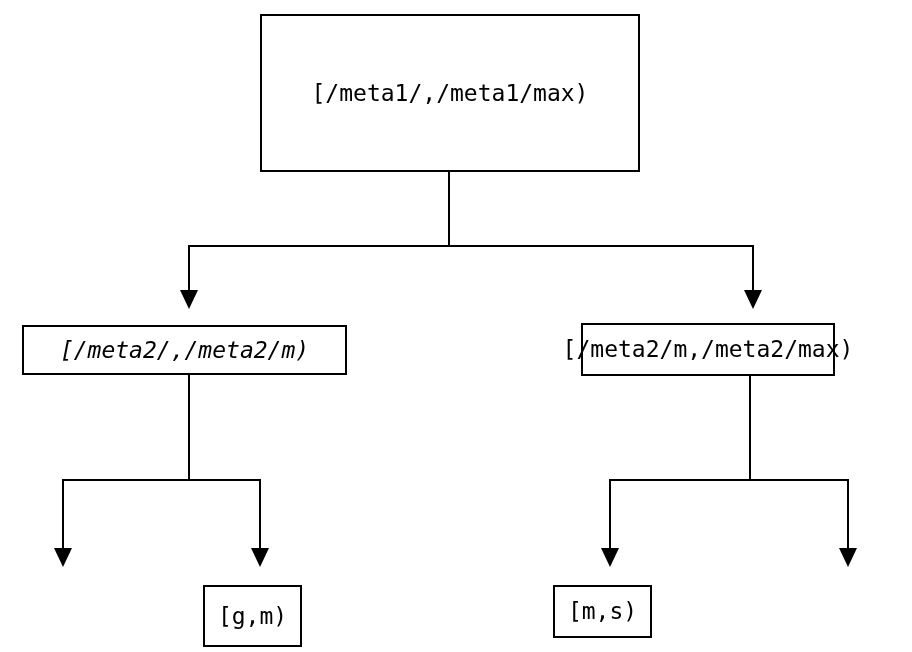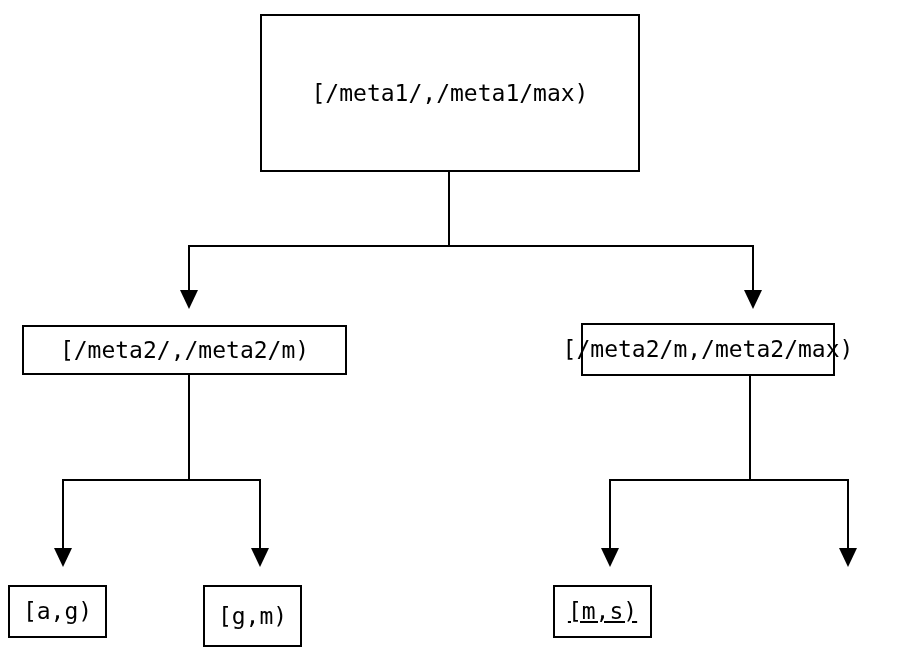--- a/index.html
+++ b/index.html
@@ -39,25 +39,25 @@
     position: absolute;
     width: 0;
     height: 0;
     border-left: 9px solid transparent;
     border-right: 9px solid transparent;
     border-top: 19px solid #000000;
   }
 
   
   #node-root        { left: 260px; top: 14px;  width: 380px; height: 158px; }
-  #node-meta2-left  { left: 22px;  top: 325px; width: 325px; height: 50px;  }
+  #node-meta2-left  { left: 22px;  top: 325px; width: 325px; height: 50px; font-style: italic;  }
   #node-meta2-right { left: 581px; top: 323px; width: 254px; height: 53px;  }
   #node-leaf-ag     { left: 8px;   top: 585px; width: 99px;  height: 53px;  }
   #node-leaf-gm     { left: 203px; top: 585px; width: 99px;  height: 62px;  }
-  #node-leaf-ms     { left: 553px; top: 585px; width: 99px;  height: 53px; text-decoration: underline;  }
+  #node-leaf-ms     { left: 553px; top: 585px; width: 99px;  height: 53px;  }
   #node-leaf-smax   { left: 778px; top: 586px; width: 122px; height: 54px;  }
 
   
   #e1-stem       { left: 448px; top: 172px; width: 2px;   height: 74px; }
   #e1-cross      { left: 188px; top: 245px; width: 566px; height: 2px;  }
   #e1-drop-l     { left: 188px; top: 245px; width: 2px;   height: 45px; }
   #e1-arrow-l    { left: 180px; top: 290px; }
   #e1-drop-r     { left: 752px; top: 245px; width: 2px;   height: 45px; }
   #e1-arrow-r    { left: 744px; top: 290px; }
 
@@ -87,23 +87,20 @@
   </div>
 
   <div class="node" id="node-meta2-left">
     <span class="label">[/meta2/,/meta2/m)</span>
   </div>
 
   <div class="node" id="node-meta2-right">
     <span class="label">[/meta2/m,/meta2/max)</span>
   </div>
 
-  <div class="node" id="node-leaf-ag">
-    <span class="label">[a,g)</span>
-  </div>
 
   <div class="node" id="node-leaf-gm">
     <span class="label">[g,m)</span>
   </div>
 
   <div class="node" id="node-leaf-ms">
     <span class="label">[m,s)</span>
   </div>
 
 

